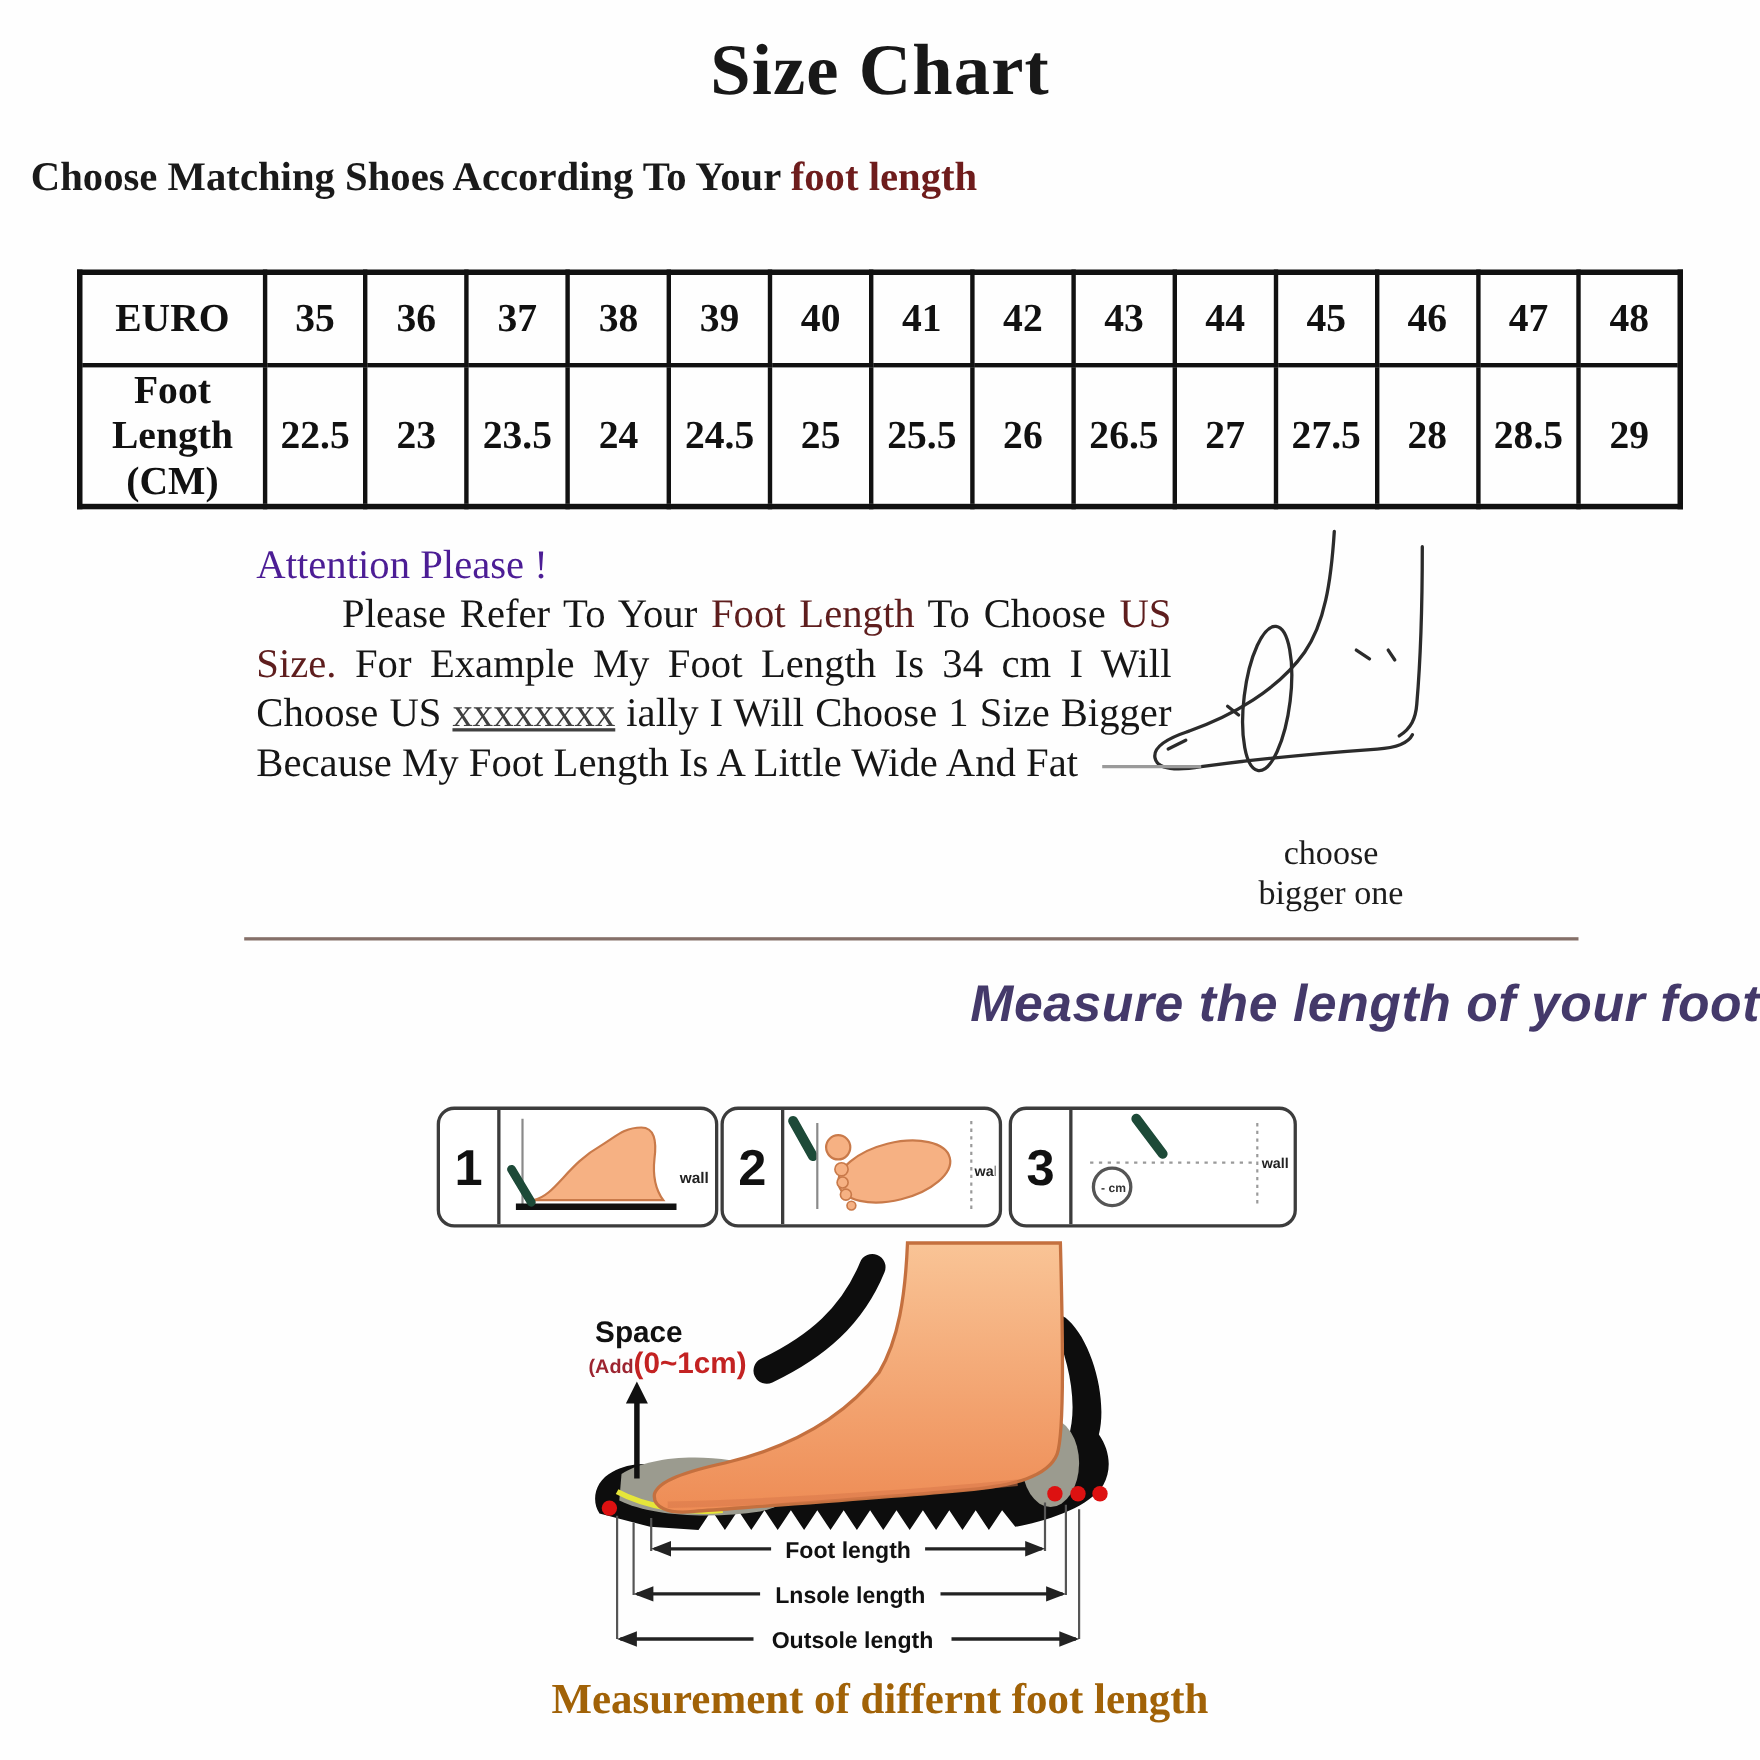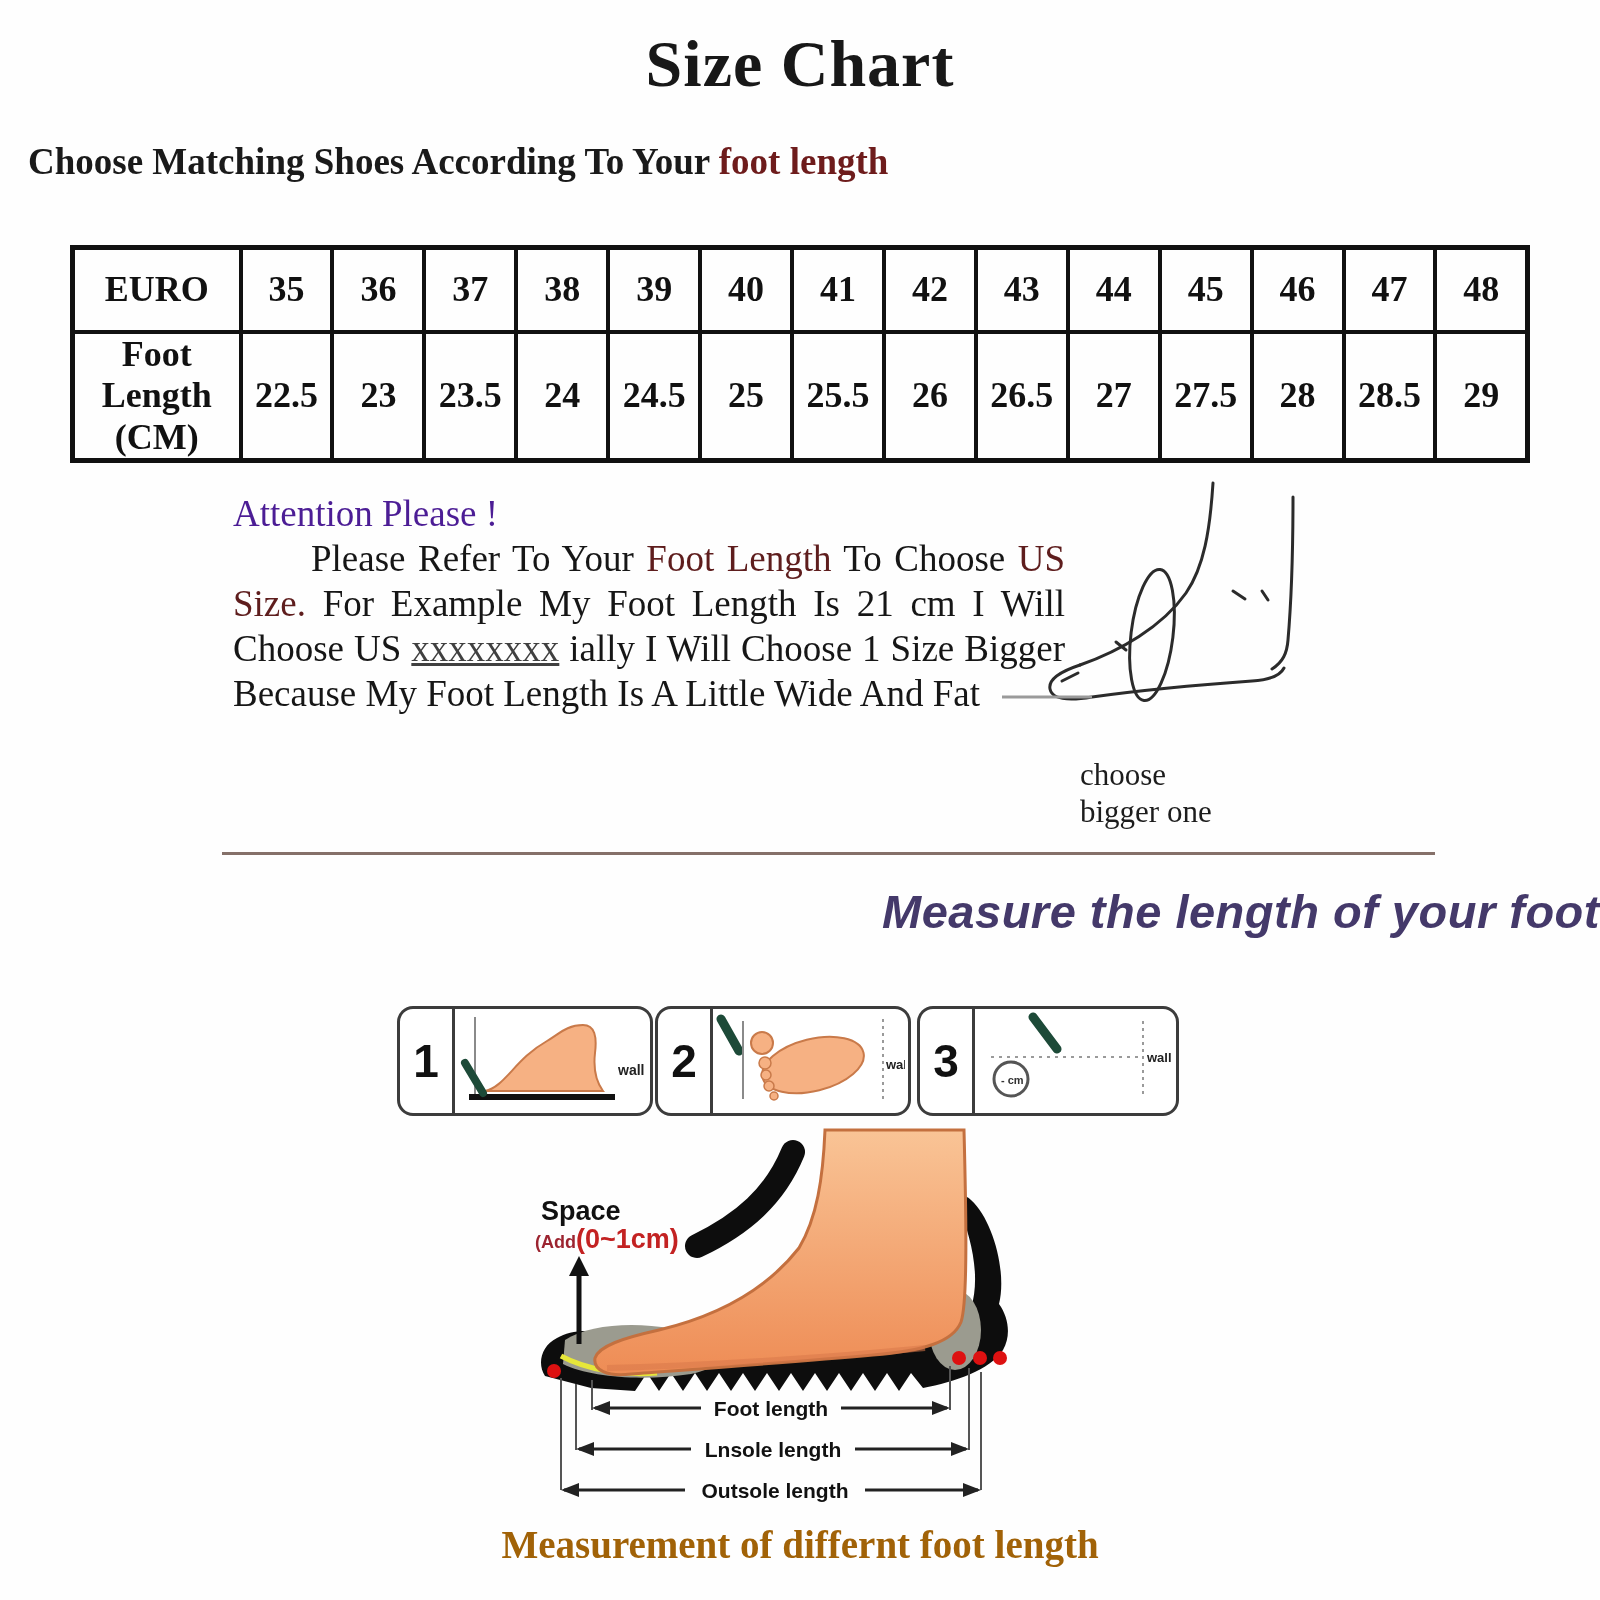--- a/index.html
+++ b/index.html
@@ -34,21 +34,21 @@
   }
   .attention-paragraph{
     position:absolute;left:233px;top:536px;width:832px;
     font-size:37px;line-height:45px;text-align:justify;text-indent:78px;
     color:#161616;margin:0;
   }
   .attention-paragraph .dark-red{color:#5e1d1d;}
   .attention-paragraph .bright-red{color:#404040;text-decoration:underline;}
   .sketch{position:absolute;left:1000px;top:455px;width:340px;height:330px;}
   .choose-note{
-    position:absolute;left:1080px;top:756px;width:260px;text-align:left;
+    position:absolute;left:1080px;top:756px;width:260px;text-align:center;
     font-size:31px;line-height:37px;color:#1c1c1c;
   }
   .divider{
     position:absolute;left:222px;top:852px;width:1213px;height:3px;background:#857069;
   }
   .measure-heading{
     position:absolute;top:884px;left:0;width:100%;text-align:right;
     font-family:"Liberation Sans", sans-serif;font-style:italic;font-weight:bold;
     font-size:47px;color:#44396a;letter-spacing:0.5px;
   }
@@ -130,21 +130,21 @@
       <td>27.5</td>
       <td>28</td>
       <td>28.5</td>
       <td>29</td>
     </tr>
   </tbody>
     </table>
 
   <div class="attention-heading">Attention Please !</div>
 
-  <p class="attention-paragraph"><span>Please Refer To Your </span><span class="dark-red">Foot Length</span><span> To Choose </span><span class="dark-red">US Size.</span><span> For Example My Foot Length Is 21 cm I Will Choose US </span><span class="bright-red">xxxxxxxx</span><span> ially I Will Choose 1 Size Bigger Because My Foot Length Is A Little Wide And Fat</span></p>
+  <p class="attention-paragraph"><span>Please Refer To Your </span><span class="dark-red">Foot Length</span><span> To Choose </span><span class="dark-red">US Size.</span><span> For Example My Foot Length Is 34 cm I Will Choose US </span><span class="bright-red">xxxxxxxx</span><span> ially I Will Choose 1 Size Bigger Because My Foot Length Is A Little Wide And Fat</span></p>
 
   <svg class="sketch" viewBox="0 0 340 330">
     <g fill="none" stroke="#2b2b2b" stroke-width="3" stroke-linecap="round">
       <path d="M 213,28 C 210,75 204,112 186,138 C 162,172 120,196 80,210"></path>
       <path d="M 293,42 C 293,100 291,150 288,185 C 287,198 283,207 272,214"></path>
       <path d="M 80,210 C 62,216 48,224 50,234 C 52,244 68,246 92,242 C 150,234 210,229 252,226 C 268,225 280,221 284,213"></path>
       <ellipse cx="152" cy="180" rx="21" ry="66" transform="rotate(7 152 180)"></ellipse>
       <path d="M 233,136 l 12,8"></path>
       <path d="M 262,136 l 6,9"></path>
       <path d="M 116,187 l 10,8"></path>

